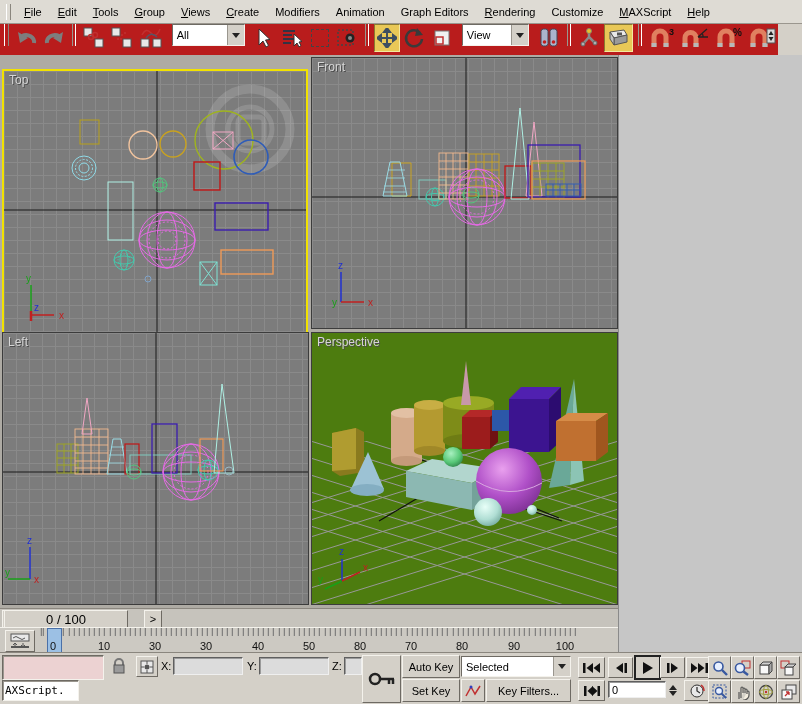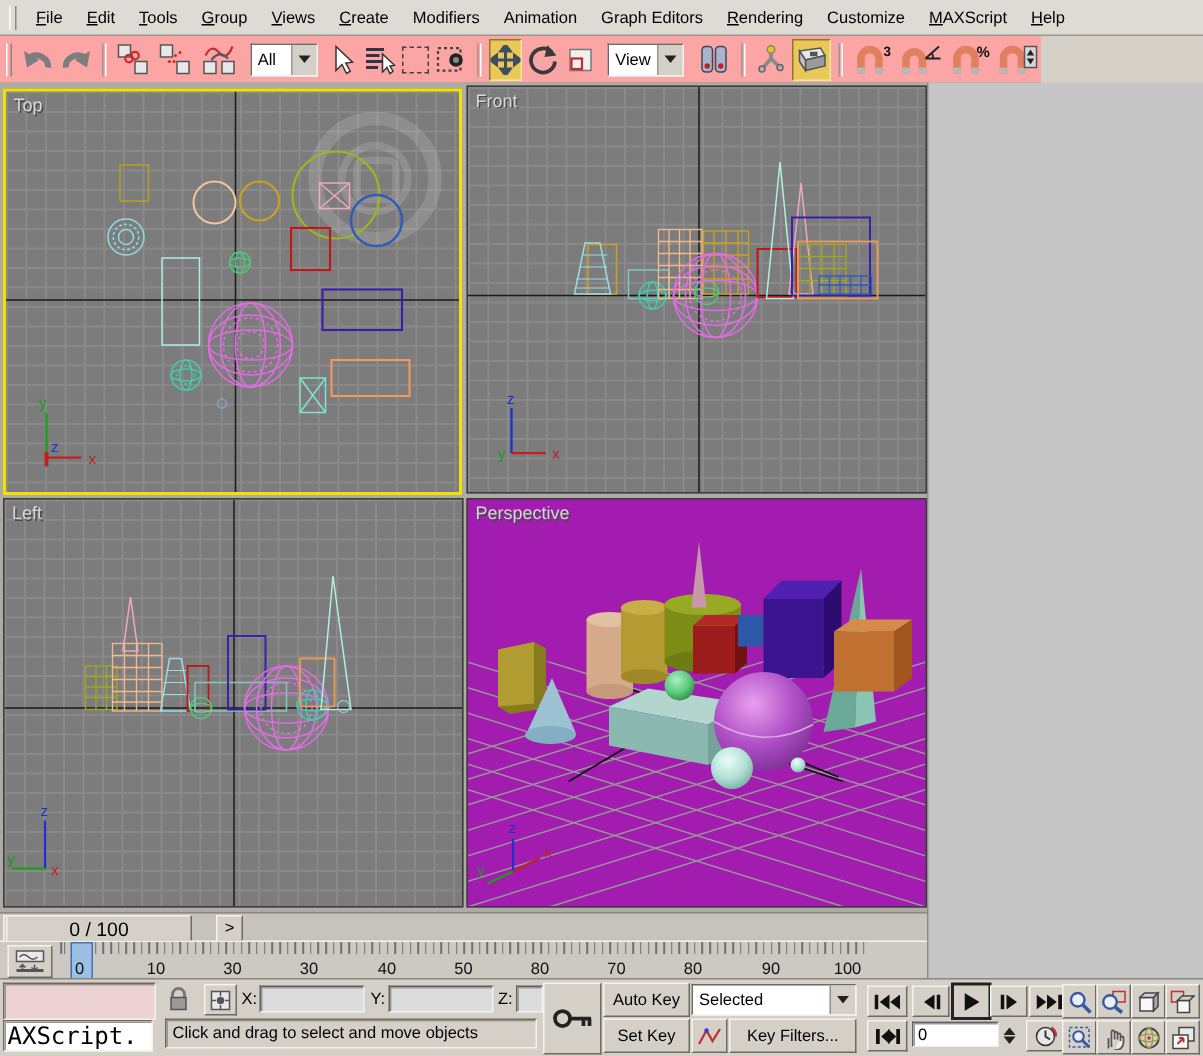--- a/index.html
+++ b/index.html
@@ -4,21 +4,21 @@
 <style>
   html,body{margin:0;padding:0}
   body{width:802px;height:704px;position:relative;overflow:hidden;background:#d4d0c8;
        font-family:"Liberation Sans",sans-serif;font-size:11px;color:#000;-webkit-font-smoothing:none}
   .abs{position:absolute}
   .sunken{background:#fff;border:1px solid;border-color:#6e6a63 #f4f2ec #f4f2ec #6e6a63;box-shadow:inset 1px 1px 0 #9a968e}
   .menubar{left:0;top:0;width:802px;height:24px;background:#dedbd4;border-bottom:1px solid #9a968e;display:flex;align-items:center;padding-left:6px;box-sizing:border-box}
   .menubar .grip{width:3px;height:16px;border-left:1px solid #fff;border-right:1px solid #8a867e;margin-right:5px}
   .mitem{padding:3px 8px;cursor:default;white-space:nowrap}
   .mitem.u::first-letter{text-decoration:underline}
-  .toolbar{left:0;top:24px;width:694px;height:31px;background:#fca5a5;border-bottom:1px solid #9a968e;display:flex;align-items:center}
+  .toolbar{left:0;top:24px;width:778px;height:31px;background:#b91c1c;border-bottom:1px solid #9a968e;display:flex;align-items:flex-start}
   .tool{width:26px;height:26px;display:flex;align-items:center;justify-content:center;margin:0 1px;border:1px solid transparent}
   .tool.on{background:#e9c857;border-color:#8a7a30 #f4e8a0 #f4e8a0 #8a7a30}
   .sep{width:2px;height:22px;border-left:1px solid #9a968e;border-right:1px solid #fff;margin:0 4px}
   .ddl{height:20px;background:#fff;border:1px solid;border-color:#6e6a63 #f4f2ec #f4f2ec #6e6a63;display:flex;align-items:center;position:relative}
   .ddl .val{flex:1;padding:0 4px;overflow:hidden;white-space:nowrap}
   .ddl .arrowbtn{width:16px;height:100%;background:#d4d0c8;border-left:1px solid #9a968e;display:flex;align-items:center;justify-content:center}
   .tri-dn{width:0;height:0;border:4px solid transparent;border-top:5px solid #222;margin-top:4px}
   .vp{position:absolute;background-color:#7c7c7c;
       background-image:linear-gradient(#8a8a8a 1px,transparent 1px),linear-gradient(90deg,#8a8a8a 1px,transparent 1px);
       background-size:13px 13px;overflow:hidden}
@@ -208,21 +208,21 @@
         <rect x="14.5" y="16" width="5" height="4" fill="#b8b8b8"></rect>
         <rect x="19" y="2" width="8" height="14" fill="#d8d8d8" stroke="#555"></rect>
         <polygon points="23,4 20.5,8 25.5,8" fill="#222"></polygon>
         <polygon points="23,14 20.5,10 25.5,10" fill="#222"></polygon>
       </svg>
     </div>
 </div>
 
 <div class="abs" style="left:0;top:55px;width:618px;height:553px;background:#aeaba4">
 
-  <div class="vp" style="left:2px;top:4px;width:302px;height:267px;border:2px solid #f2e200">
+  <div class="vp" style="left:2px;top:14px;width:302px;height:267px;border:2px solid #f2e200">
     <span class="vplabel">Top</span>
     <svg width="302" height="267" viewBox="0 0 302 267">
       <g stroke="rgba(255,255,255,0.14)" fill="none">
           <circle cx="246" cy="58" r="40" stroke-width="9"></circle>
           <circle cx="246" cy="58" r="22" stroke-width="5"></circle>
           <rect x="234" y="46" width="26" height="26" rx="5" stroke-width="5"></rect>
         </g>
       <line x1="153" y1="0" x2="153" y2="267" stroke="#1a1a1a"></line>
         <line x1="0" y1="139" x2="302" y2="139" stroke="#1a1a1a"></line>
       <g fill="none">
@@ -378,21 +378,21 @@
       <g font-size="10">
         <line x1="27" y1="214" x2="27" y2="246" stroke="#2030d0" stroke-width="1.5"></line>
         <line x1="27" y1="246" x2="5" y2="246" stroke="#18a018" stroke-width="1.5"></line>
         <text x="24" y="211" fill="#2030d0">z</text>
         <text x="2" y="243" fill="#18a018">y</text>
         <text x="31" y="250" fill="#c02020">x</text>
       </g>
     </svg>
   </div>
 
-  <div class="vp plain" style="left:311px;top:277px;width:305px;height:271px;border:1px solid #3c3c3c;background:#a21caf">
+  <div class="vp plain" style="left:311px;top:277px;width:305px;height:271px;border:1px solid #3c3c3c;background:#4d7c0f">
     <span class="vplabel">Perspective</span>
     <svg width="305" height="271" viewBox="0 0 305 271">
       <defs>
         <radialGradient id="gMag" cx="40%" cy="32%" r="75%">
             <stop offset="0%" stop-color="#e9a0ee"></stop>
             <stop offset="55%" stop-color="#b050c8"></stop>
             <stop offset="100%" stop-color="#7a2e90"></stop>
           </radialGradient>
         <radialGradient id="gGreen" cx="40%" cy="32%" r="75%">
             <stop offset="0%" stop-color="#a8f0c0"></stop>
@@ -507,21 +507,21 @@
     <span class="tick" style="left:371px">70</span>
     <span class="tick" style="left:422px">80</span>
     <span class="tick" style="left:474px">90</span>
     <span class="tick" style="left:525px">100</span>
   </div>
 </div>
 
 <div class="abs" style="left:0;top:652px;width:802px;height:52px;background:#d4d0c8;border-top:1px solid #8a867e">
 
   <div class="abs sunken" style="left:2px;top:2px;width:100px;height:23px;background:#ecd2d2"></div>
-  <div class="abs sunken" style="left:2px;top:27px;width:100px;height:21px;background:#fff;display:flex;align-items:center;padding-left:2px;box-sizing:border-box;font-family:'DejaVu Sans Mono',monospace;font-size:16px;overflow:hidden">
+  <div class="abs sunken" style="left:2px;top:27px;width:77px;height:21px;background:#fff;display:flex;align-items:center;padding-left:2px;box-sizing:border-box;font-family:'DejaVu Sans Mono',monospace;font-size:11px;overflow:hidden">
     <span>AXScript.</span>
   </div>
 
   <div class="abs" style="left:110px;top:4px;width:18px;height:18px;display:flex;align-items:center;justify-content:center">
     <svg width="14" height="16">
         <path d="M3 7 V5 a4 4 0 0 1 8 0 V7" fill="none" stroke="#777" stroke-width="2"></path>
         <rect x="2" y="7" width="10" height="8" fill="#9a9a9a" stroke="#555"></rect>
       </svg>
   </div>
   <div class="pbtn abs" style="left:136px;top:3px;width:20px;height:19px">
@@ -538,23 +538,20 @@
   <span class="abs" style="left:332px;top:7px">Z:</span>
   <div class="fld abs" style="left:344px;top:4px;width:16px;height:16px;background:#dcdcdc"></div>
 
   <div class="pbtn abs" style="left:362px;top:2px;width:37px;height:46px">
     <svg width="28" height="18">
         <circle cx="7" cy="9" r="5" fill="none" stroke="#222" stroke-width="2.5"></circle>
         <path d="M12 9 h14 M21 9 v5 M25 9 v5" stroke="#222" stroke-width="2.5"></path>
       </svg>
   </div>
 
-  <div class="abs sunken" style="left:110px;top:26px;width:248px;height:20px;background:#d4d0c8;display:flex;align-items:center;padding-left:4px;box-sizing:border-box;white-space:nowrap;overflow:hidden">
-    <span>Click and drag to select and move objects</span>
-  </div>
 
   <div class="pbtn abs" style="left:402px;top:2px;width:56px;height:21px">Auto Key</div>
   <div class="pbtn abs" style="left:402px;top:26px;width:56px;height:21px">Set Key</div>
   <div class="ddl abs" style="left:461px;top:3px;width:108px;height:19px">
     <span class="val">Selected</span>
     <span class="arrowbtn">
         <span class="tri-dn"></span>
       </span>
   </div>
   <div class="pbtn abs" style="left:461px;top:26px;width:22px;height:21px">

